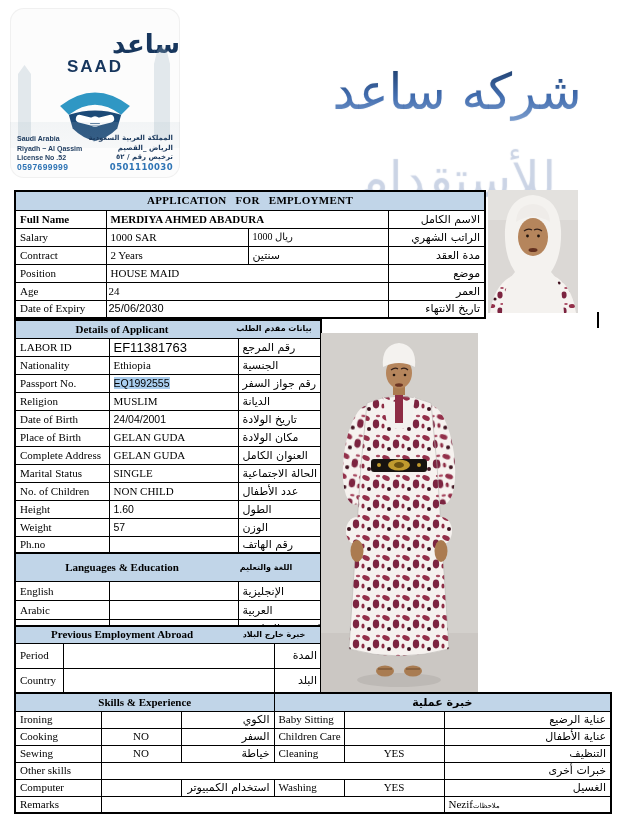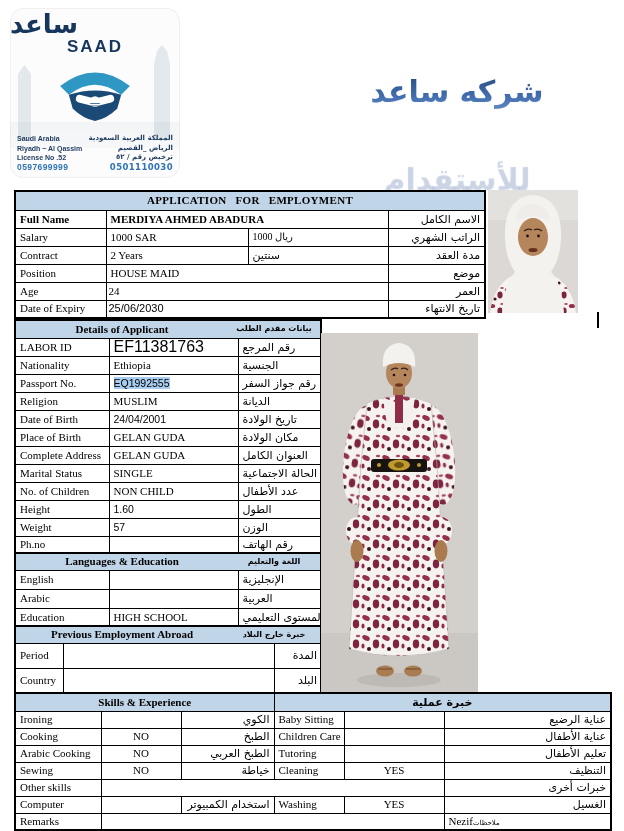--- a/index.html
+++ b/index.html
@@ -7,37 +7,37 @@
         font-family:"Liberation Serif",serif;color:#000;}
 
   
   .logo-box{position:absolute;left:10px;top:8px;width:170px;height:170px;border-radius:14px;
             background:#fcfcfc;overflow:hidden;box-shadow:0 0 0 1px #f0f0f0 inset;}
   .sky{position:absolute;background:#9fb4c2;opacity:.28;}
   .sky1{left:8px;bottom:38px;width:13px;height:75px;clip-path:polygon(50% 0,100% 12%,100% 100%,0 100%,0 12%);}
   .sky2{right:10px;bottom:38px;width:16px;height:95px;clip-path:polygon(50% 0,80% 6%,100% 20%,100% 100%,0 100%,0 20%,20% 6%);}
   .sky3{left:0;bottom:30px;width:170px;height:26px;opacity:.14;
         background:linear-gradient(#b4c4cf,#d5dee4);}
-  .logo-ar{margin-top:2px;text-align:left;font-family:"DejaVu Sans",sans-serif;
+  .logo-ar{margin-top:22px;text-align:right;font-family:"DejaVu Sans",sans-serif;
            font-weight:bold;font-size:26px;line-height:28px;color:#17365d;direction:rtl;}
   .logo-en{text-align:center;font-family:"Liberation Sans",sans-serif;font-weight:bold;
            font-size:17px;line-height:18px;letter-spacing:2px;color:#17365d;}
   .shield{display:block;margin:1px auto 0 auto;}
   .logo-footer{position:absolute;left:0;right:0;bottom:6px;display:flex;padding:0 7px;
                justify-content:space-between;}
   .lf-en{font-family:"Liberation Sans",sans-serif;font-size:7px;font-weight:bold;
          color:#1c3a5e;line-height:9.5px;text-align:left;}
   .lf-ar{font-family:"DejaVu Sans",sans-serif;font-size:7px;font-weight:bold;
          color:#1c3a5e;line-height:9.5px;text-align:right;direction:rtl;}
   .phone{color:#2e74b5;font-size:8.5px;letter-spacing:.4px;}
 
   
   .company-title{position:absolute;left:292px;top:48px;width:330px;height:88px;
                  text-align:center;direction:rtl;font-family:"DejaVu Sans",sans-serif;
-                 font-weight:bold;font-size:30px;line-height:88px;
+                 font-weight:normal;font-size:50px;line-height:88px;
                  background:linear-gradient(#17365d 20%,#4a77b8 55%,#a9c6e8 90%);
                  -webkit-background-clip:text;background-clip:text;color:transparent;
                  text-shadow:0 0 1px rgba(47,84,150,.25);}
 
   
   table.t{position:absolute;border-collapse:collapse;table-layout:fixed;
           border:2.5px solid #000;background:#fff;}
   table.t td{border:1px solid #000;font-size:11px;line-height:1;padding:0 4px;
              overflow:hidden;white-space:nowrap;vertical-align:middle;}
   .hdr{background:#c1d5e8;text-align:center;font-weight:bold;}
@@ -188,21 +188,21 @@
         <tr class="hr">
           <td colspan="3" class="hdr" style="padding:0;">
       <div class="flexwrap">
         <span class="shdr-en">Details of Applicant</span>
         <span class="shdr-ar">بيانات مقدم الطلب</span>
       </div>
     </td>
         </tr>
     <tr>
       <td>LABOR ID</td>
-      <td class="sans" style="font-size:16px;">EF11381763</td>
+      <td class="sans" style="font-size:13px;">EF11381763</td>
       <td class="arl">رقم المرجع</td>
     </tr>
     <tr>
       <td>Nationality</td>
       <td class="ind">Ethiopia</td>
       <td class="arl">الجنسية</td>
     </tr>
     <tr>
       <td>Passport No.</td>
       <td class="sans" style="font-size:10.5px;"><span class="sel">EQ1992555</span></td>
@@ -257,21 +257,21 @@
     </table>
 
   <table class="t lang-table" style="left:14px;top:552px;width:306px;">
     <colgroup>
         <col style="width:94px">
         <col style="width:129px">
         <col style="width:83px">
       </colgroup>
     <tbody>
         <tr class="hr">
-          <td colspan="3" class="hdr" style="padding:0;">
+          <td colspan="3" class="hdr" style="padding:8px;">
       <div class="flexwrap">
         <span class="shdr-en">Languages &amp; Education</span>
         <span class="shdr-ar">اللغة والتعليم</span>
       </div>
     </td>
         </tr>
     <tr>
       <td>English</td>
       <td></td>
       <td class="arl">الإنجليزية</td>
@@ -378,32 +378,24 @@
       <td>Ironing</td>
       <td class="cen"></td>
       <td class="skl-ar">الكوي</td>
       <td>Baby Sitting</td>
       <td class="cen"></td>
       <td class="skl-ar">عناية الرضيع</td>
     </tr>
     <tr>
       <td>Cooking</td>
       <td class="cen">NO</td>
-      <td class="skl-ar">الطبخ</td>
+      <td class="skl-ar">السفر</td>
       <td>Children Care</td>
       <td class="cen"></td>
       <td class="skl-ar">عناية الأطفال</td>
-    </tr>
-    <tr>
-      <td>Arabic Cooking</td>
-      <td class="cen">NO</td>
-      <td class="skl-ar">الطبخ العربي</td>
-      <td>Tutoring</td>
-      <td class="cen"></td>
-      <td class="skl-ar">تعليم الأطفال</td>
     </tr>
     <tr>
       <td>Sewing</td>
       <td class="cen">NO</td>
       <td class="skl-ar">خياطة</td>
       <td>Cleaning</td>
       <td class="cen">YES</td>
       <td class="skl-ar">التنظيف</td>
     </tr>
     <tr>

